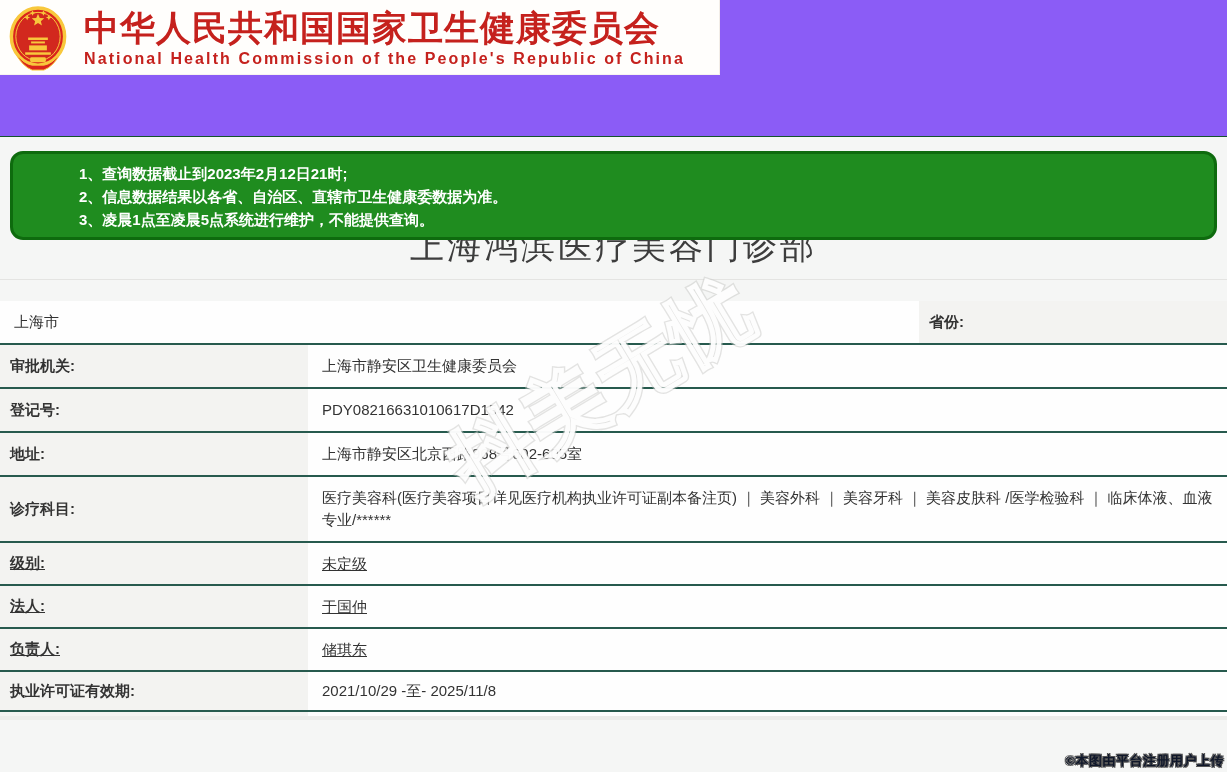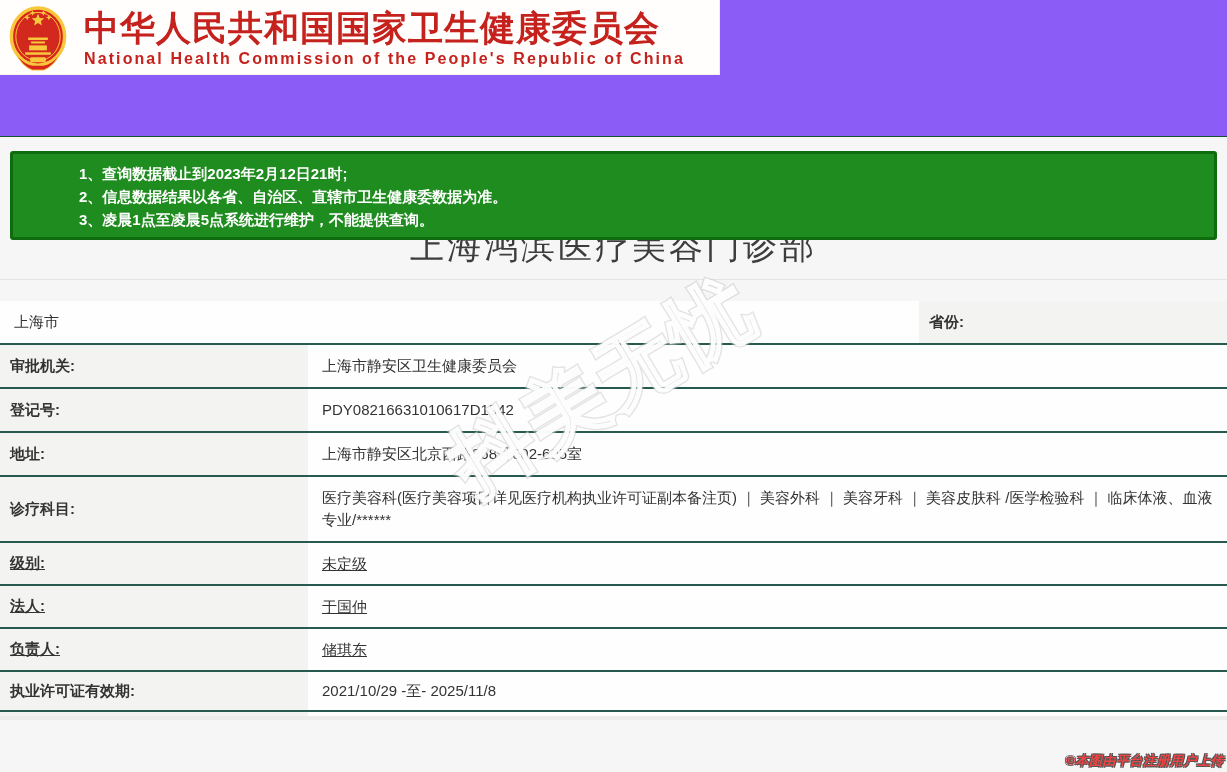--- a/index.html
+++ b/index.html
@@ -25,21 +25,21 @@
   .banner-title-en {
     color:#c5211d; font-size:16px; font-weight:700; letter-spacing:2.1px;
     margin-top:3px; white-space:nowrap;
   }
 
   
   .main { height:653px; background:#f5f6f5; position:relative; }
 
   .notice-box {
     margin:0 10px; position:relative; top:14px;
-    background:#1f8c1f; border:3px solid #0e6b0e; border-radius:3px;
+    background:#1f8c1f; border:3px solid #0e6b0e; border-radius:13px;
     color:#ffffff; font-size:15px; font-weight:600; line-height:23px;
     padding:8px 10px 6px 66px; height:89px;
   }
 
   .inst-title {
     text-align:center;
     font-size:34px; font-weight:400; color:#3d3d3d; letter-spacing:3px;
     line-height:40px;
   }
   .section-divider { margin-top:13px; border-top:1px solid #e4e4e2; height:0; }
@@ -71,23 +71,22 @@
     font-size:80px; font-weight:600; letter-spacing:4px;
     fill:none; stroke:#c9c9c7; stroke-width:5px; opacity:0.5;
   }
   .wm-inner {
     font-family:"Liberation Sans","DejaVu Sans",sans-serif;
     font-size:80px; font-weight:600; letter-spacing:4px;
     fill:none; stroke:#ffffff; stroke-width:2.2px; opacity:0.95;
   }
   .attribution {
     position:absolute; right:3px; bottom:2px; z-index:6;
-    color:#ef4444; font-size:13px; font-weight:700; letter-spacing:0.5px;
+    color:#0f172a; font-size:13px; font-weight:700; letter-spacing:0.5px;
     text-shadow:-1px -1px 0 #555, 1px -1px 0 #555, -1px 1px 0 #555, 1px 1px 0 #555;
-    font-style:italic;
   }
 </style>
 </head>
 <body>
 
 <div class="site-header">
   <div class="banner">
     <div class="emblem-wrap">
       <svg width="60" height="71" viewBox="0 0 60 72">
         <ellipse cx="30" cy="34" rx="28" ry="30" fill="#da251c"></ellipse>

